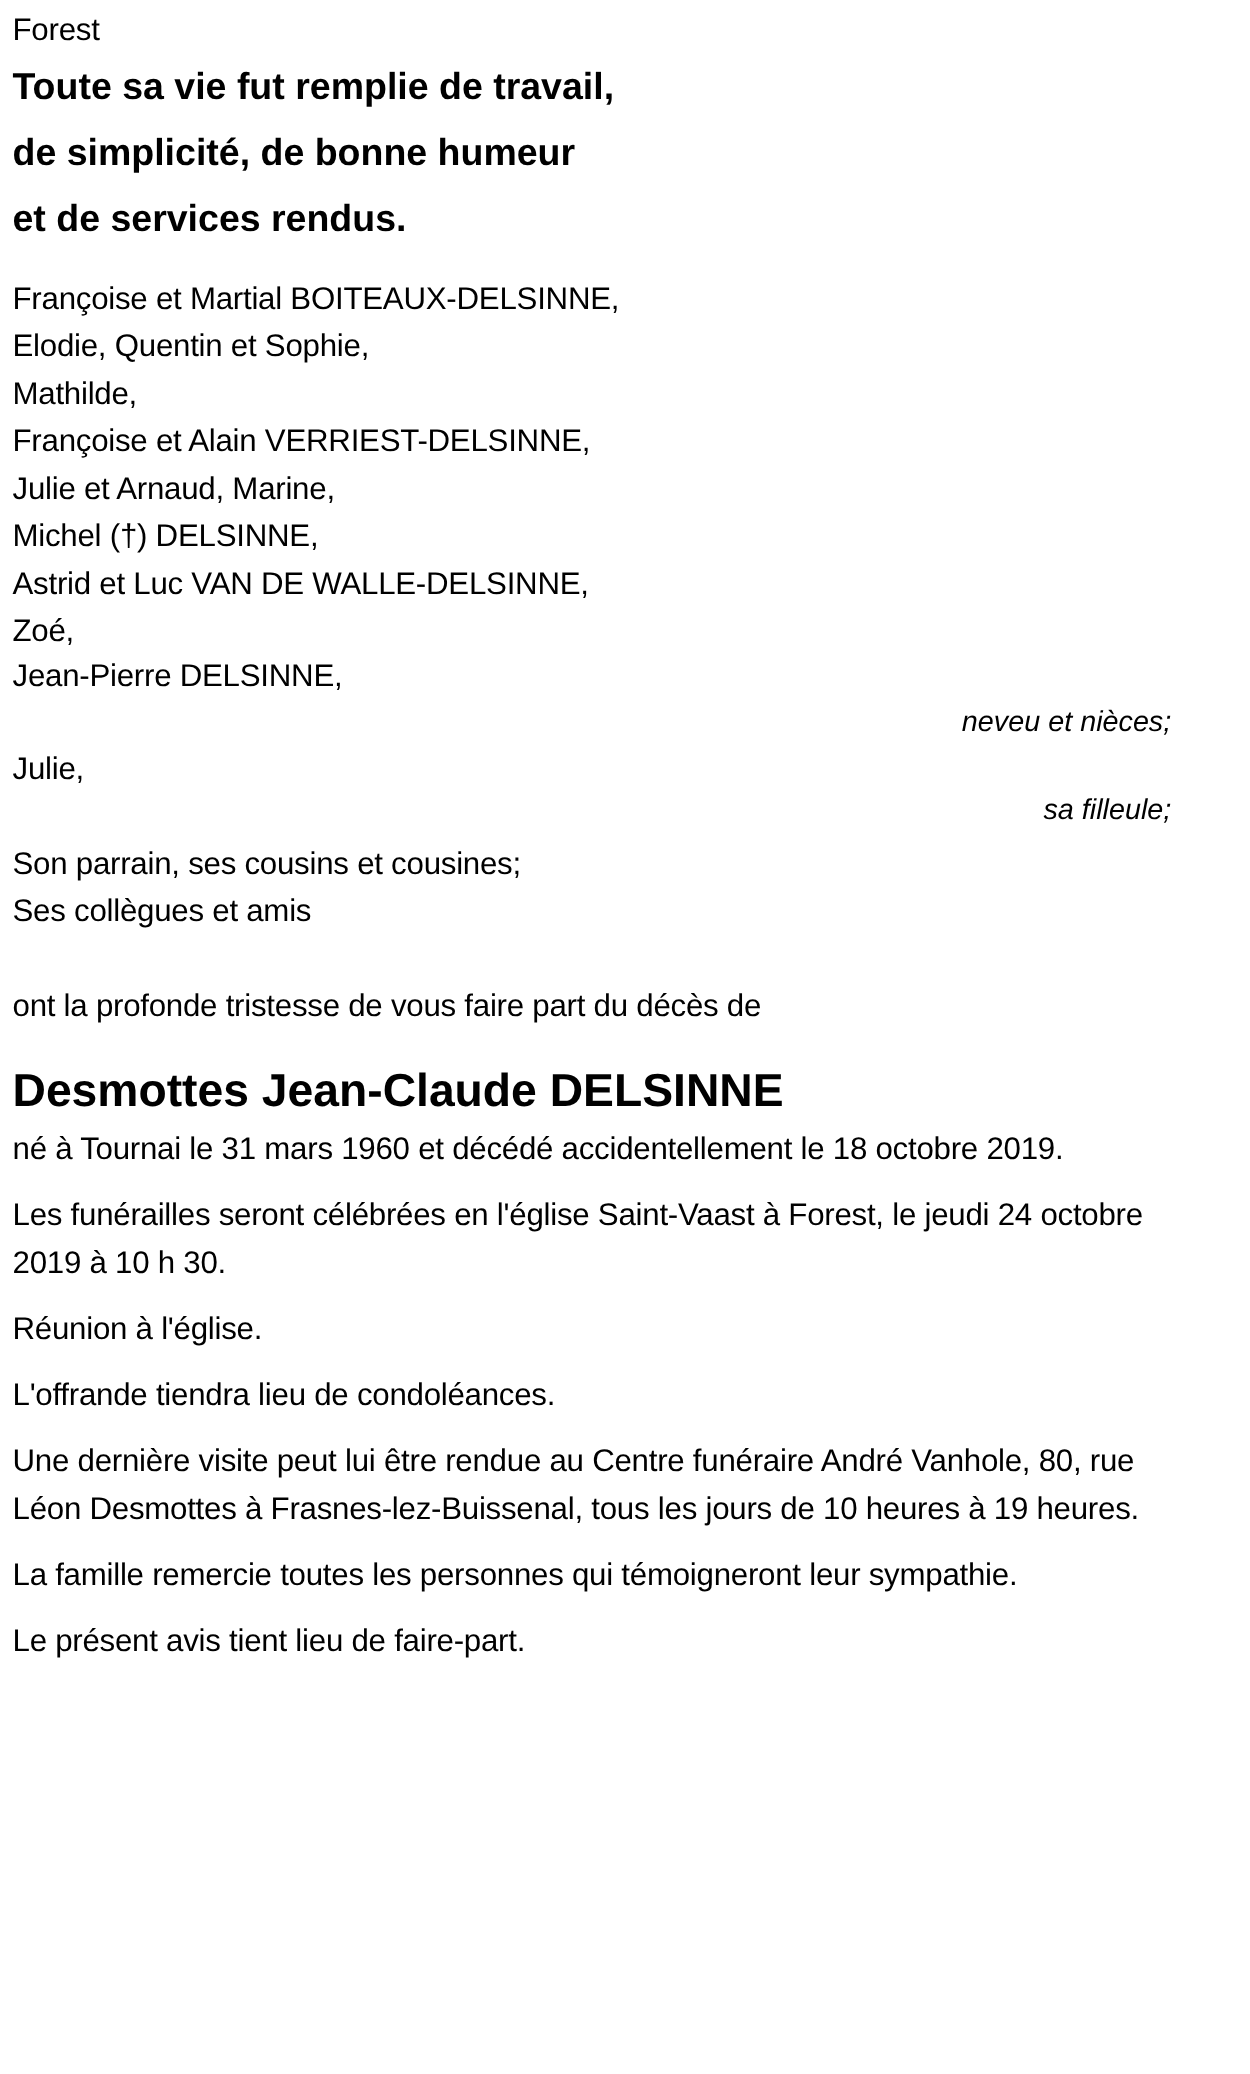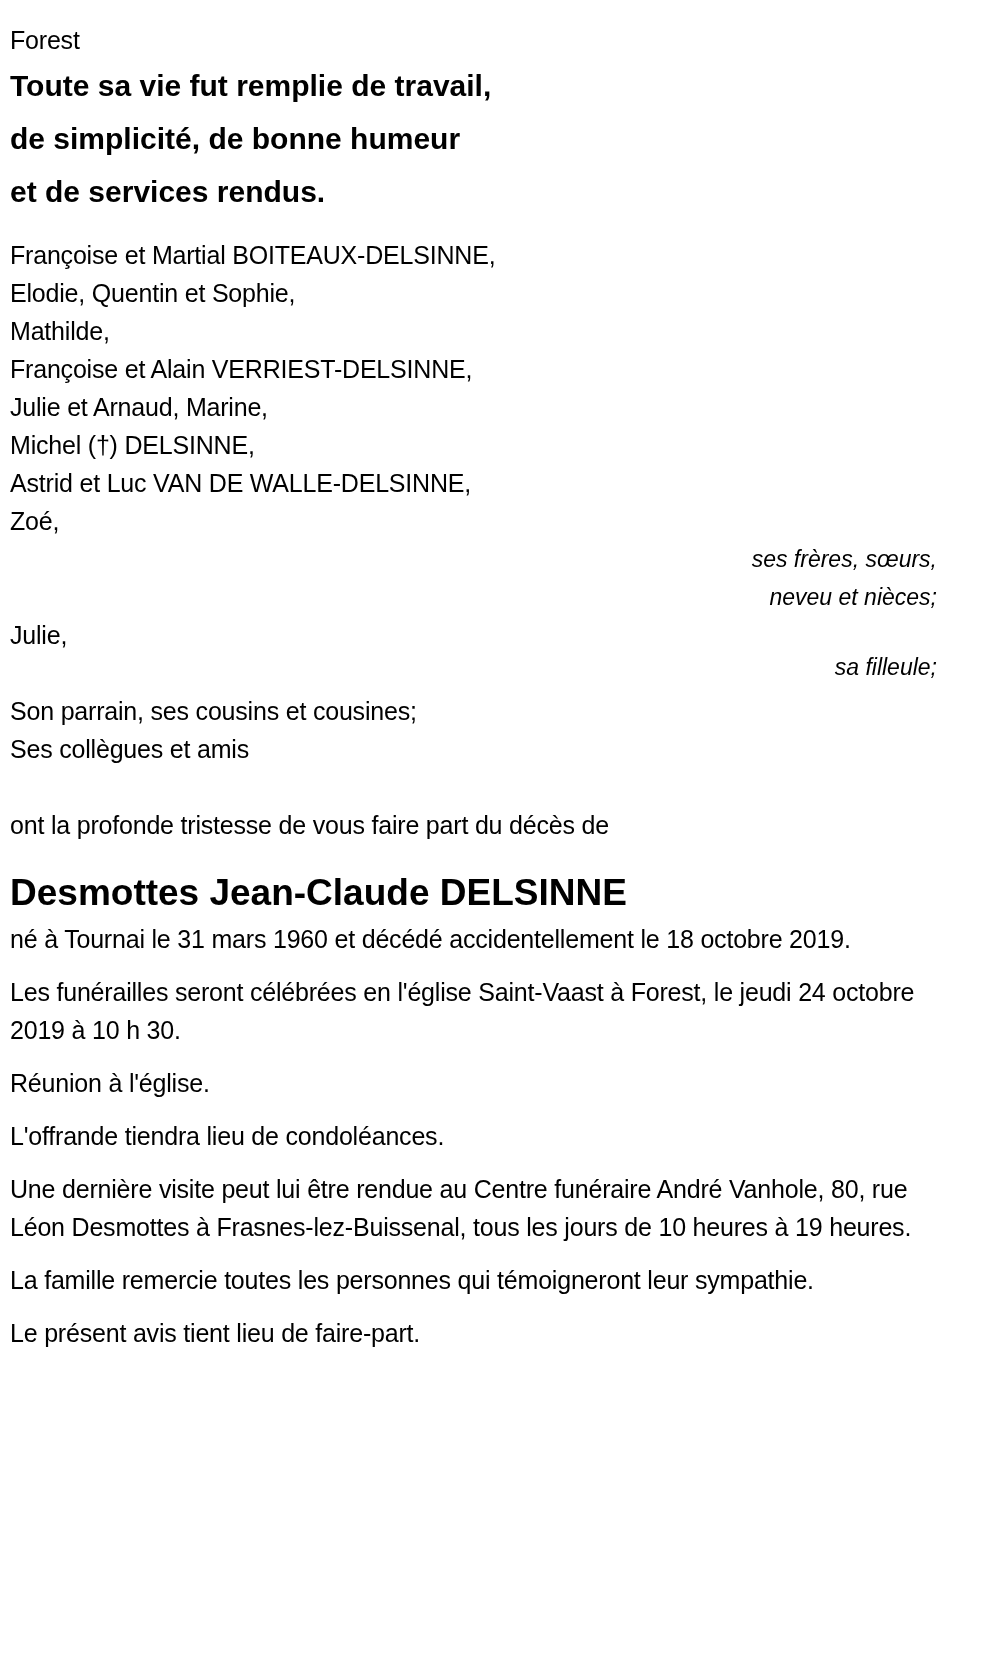--- a/index.html
+++ b/index.html
@@ -11,21 +11,21 @@
     width: 1000px;
     height: 1659px;
     overflow: hidden;
     color: #000000;
     font-family: "Liberation Sans", sans-serif;
   }
   .page {
     position: relative;
     width: 927px;
     padding-left: 10px;
-    padding-top: 21px;
+    padding-top: 5px;
   }
   .line {
     font-size: 25px;
     line-height: 38px;
     white-space: nowrap;
     letter-spacing: -0.2px;
   }
   .bold-line {
     font-size: 30px;
     font-weight: bold;
@@ -72,24 +72,24 @@
 
   <div>
     <div class="line">Françoise et Martial BOITEAUX-DELSINNE,</div>
     <div class="line">Elodie, Quentin et Sophie,</div>
     <div class="line">Mathilde,</div>
     <div class="line">Françoise et Alain VERRIEST-DELSINNE,</div>
     <div class="line">Julie et Arnaud, Marine,</div>
     <div class="line">Michel (†) DELSINNE,</div>
     <div class="line">Astrid et Luc VAN DE WALLE-DELSINNE,</div>
     <div class="line">Zoé,</div>
+    <div class="line" style="line-height:34px;">Jean-Pierre DELSINNE,</div>
   </div>
 
   <div>
-    <div class="right-italic">ses frères, sœurs,</div>
     <div class="right-italic">neveu et nièces;</div>
   </div>
 
   <div>
     <div class="line">Julie,</div>
     <div class="right-italic" style="line-height:26px;">sa filleule;</div>
   </div>
 
   <div style="height:12px;"></div>
 

